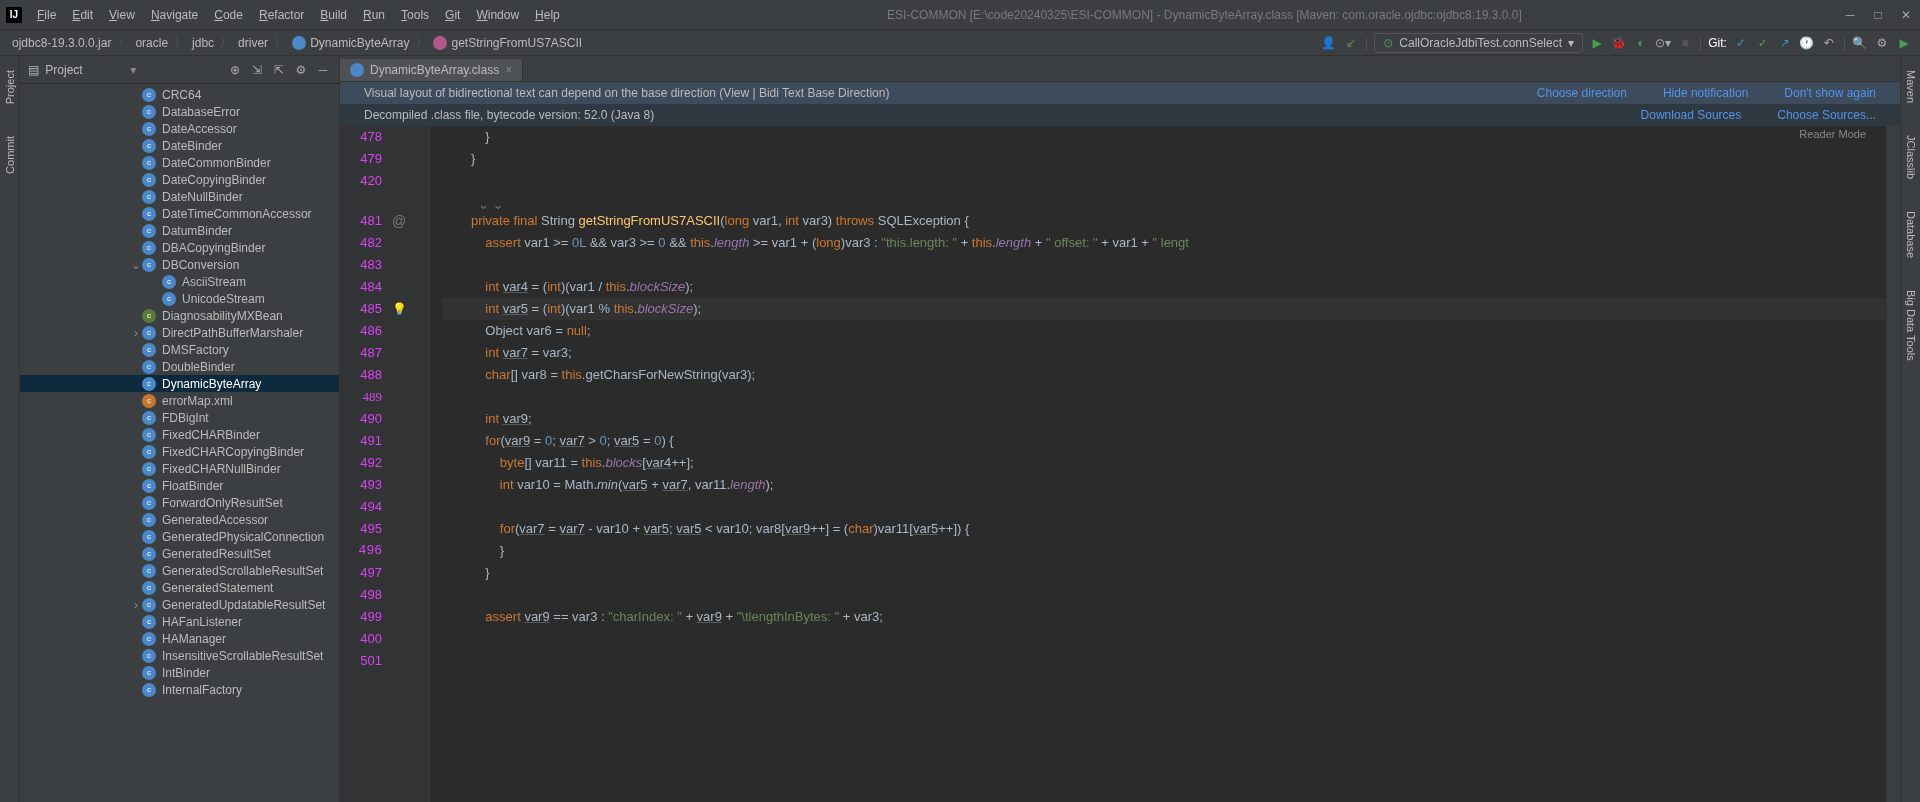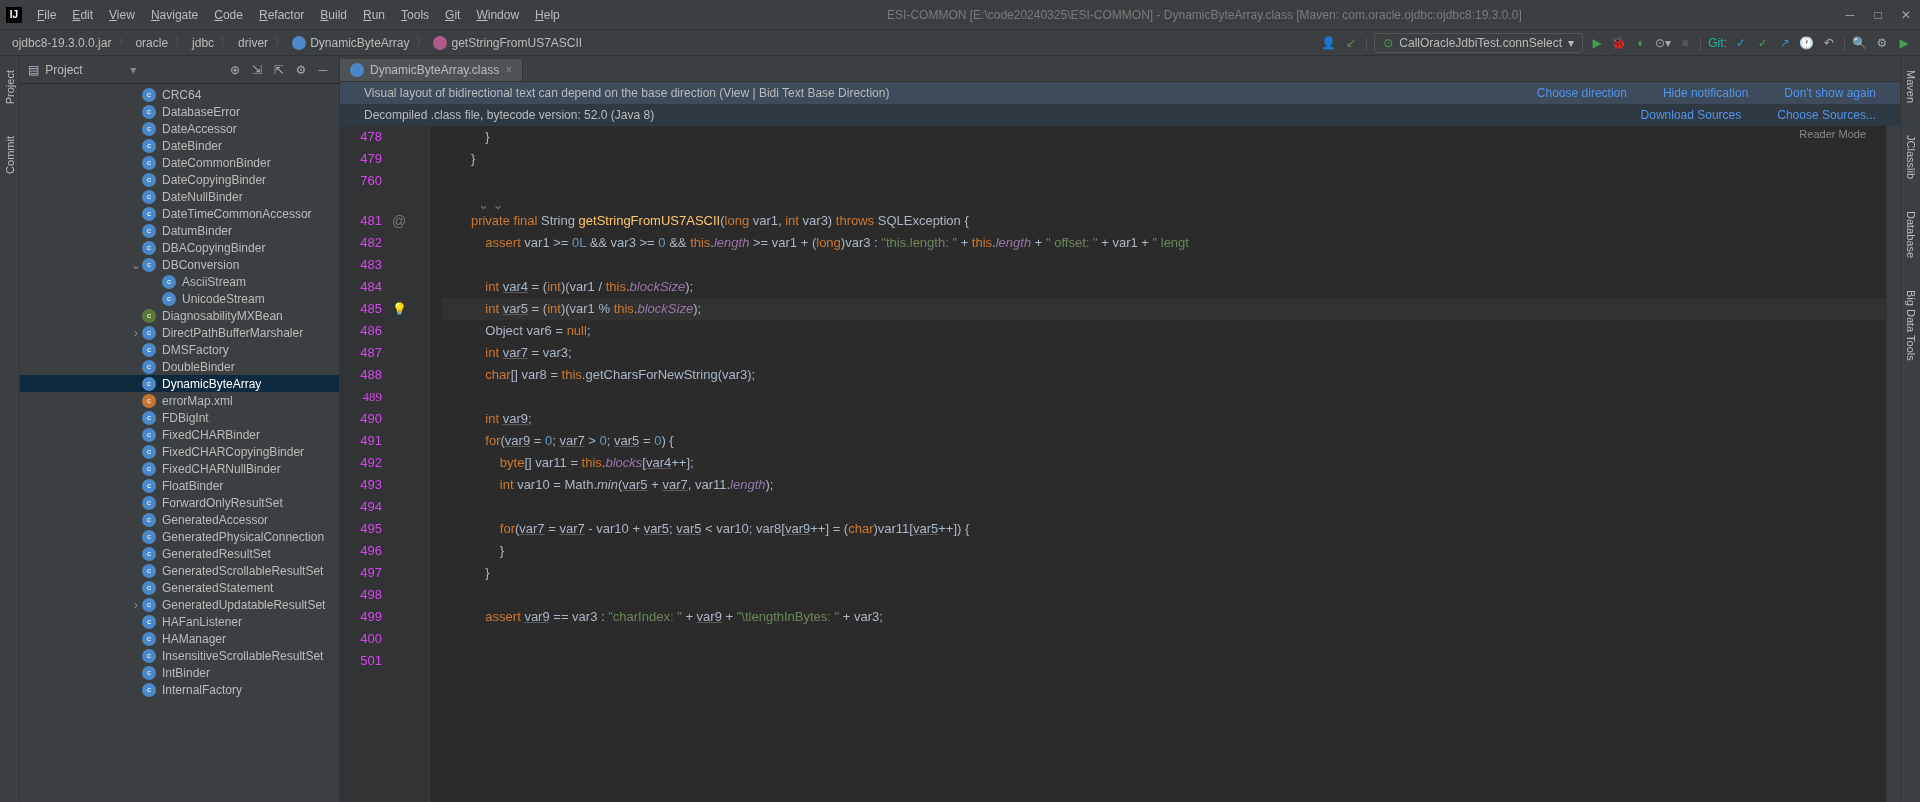--- a/index.html
+++ b/index.html
@@ -127,21 +127,21 @@
       <span style="color:#499c54">⊙</span>
       <span>CallOracleJdbiTest.connSelect</span>
       <span>▾</span>
     </div>
     <span class="tb-ico tri-green">▶</span>
     <span class="tb-ico bug-green">🐞</span>
     <span class="tb-ico" style="color:#499c54">◐</span>
     <span class="tb-ico">⊙▾</span>
     <span class="tb-ico" style="color:#555">■</span>
     <span style="color:#555">|</span>
-    <span style="color:#14b8a6">Git:</span>
+    <span style="color:#ffffff">Git:</span>
     <span class="tb-ico" style="color:#3592c4">✓</span>
     <span class="tb-ico" style="color:#499c54">✓</span>
     <span class="tb-ico" style="color:#3592c4">↗</span>
     <span class="tb-ico">🕐</span>
     <span class="tb-ico">↶</span>
     <span style="color:#555">|</span>
     <span class="tb-ico">🔍</span>
     <span class="tb-ico">⚙</span>
     <span class="tb-ico" style="color:#499c54">▶</span>
   </div>
@@ -370,38 +370,38 @@
       <div class="links" id="b2links">
           <a>Download Sources</a>
           <a>Choose Sources...</a>
         </div>
     </div>
     <div class="reader-mode">Reader Mode</div>
     <div class="code-wrap">
       <div class="gutter" id="gutter">
           <div style="height: 22px;">478</div>
           <div style="height: 22px;">479</div>
-          <div style="height: 22px;">760</div>
+          <div style="height: 22px;">420</div>
           <div style="height: 18px;"></div>
           <div style="height: 22px;">481</div>
           <div style="height: 22px;">482</div>
           <div style="height: 22px;">483</div>
           <div style="height: 22px;">484</div>
           <div style="height: 22px;">485</div>
           <div style="height: 22px;">486</div>
           <div style="height: 22px;">487</div>
           <div style="height: 22px;">488</div>
           <div style="height: 22px; font-family: Liberation Serif, serif;">489</div>
           <div style="height: 22px;">490</div>
           <div style="height: 22px;">491</div>
           <div style="height: 22px;">492</div>
           <div style="height: 22px;">493</div>
           <div style="height: 22px;">494</div>
           <div style="height: 22px;">495</div>
-          <div style="height: 22px;">496</div>
+          <div style="height: 22px; font-family: Liberation Mono, monospace;">496</div>
           <div style="height: 22px;">497</div>
           <div style="height: 22px;">498</div>
           <div style="height: 22px;">499</div>
           <div style="height: 22px;">400</div>
           <div style="height: 22px;">501</div>
         </div>
       <div class="gutter-icons" id="gicons">
           <div style="height: 22px; position: relative;"></div>
           <div style="height: 22px; position: relative;"></div>
           <div style="height: 22px; position: relative;"></div>

